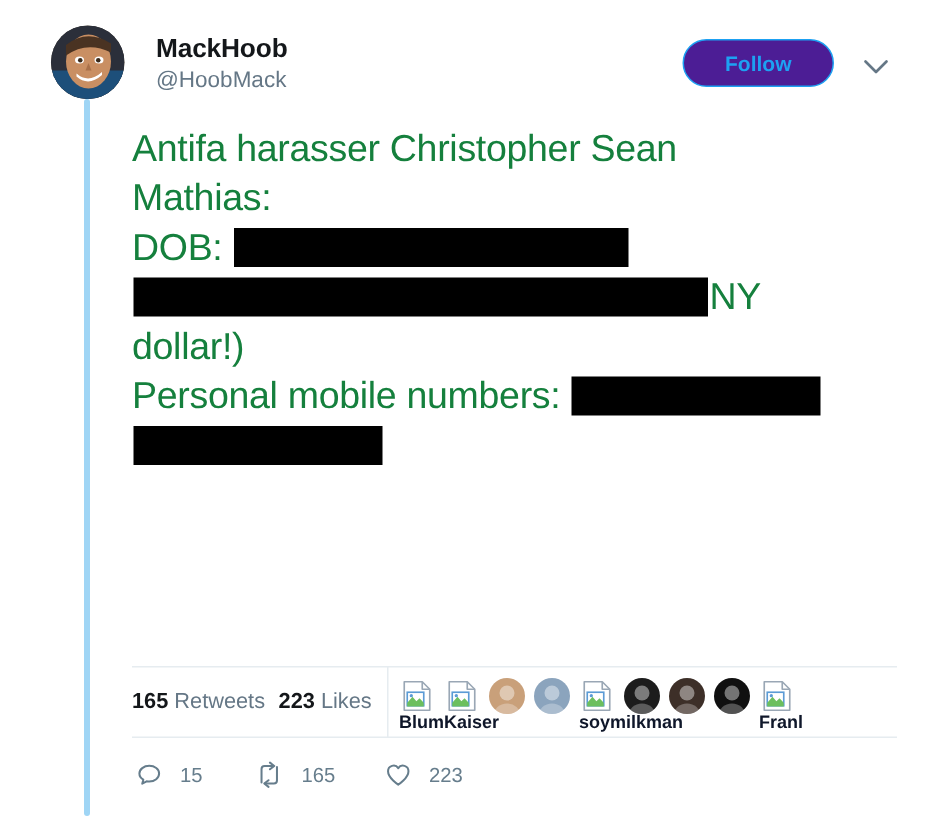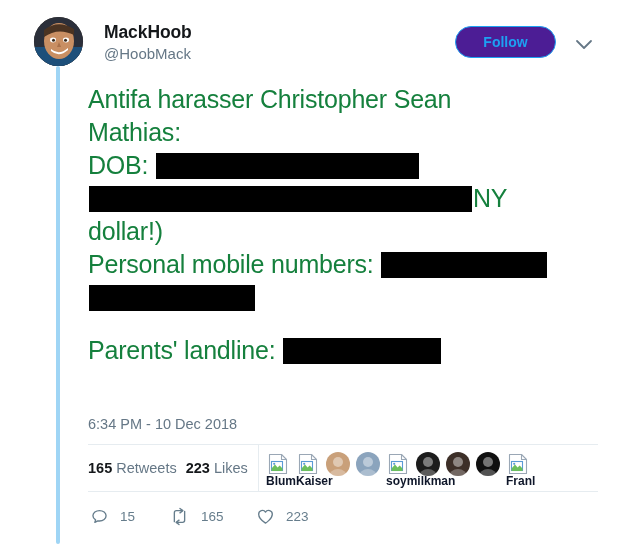--- a/index.html
+++ b/index.html
@@ -274,24 +274,22 @@
 
   <div class="tweet-text" id="tweet-body">
       <div class="line"><span>Antifa harasser Christopher Sean</span></div>
       <div class="line"><span>Mathias:</span></div>
       <div class="line"><span>DOB: </span><span class="redact" style="width: 263px;"></span></div>
       <div class="line"><span class="redact" style="width: 383px;"></span><span>NY</span></div>
       <div class="line"><span>dollar!)</span></div>
       <div class="line"><span>Personal mobile numbers: </span><span class="redact" style="width: 166px;"></span></div>
       <div class="line"><span class="redact" style="width: 166px;"></span></div>
       <div class="spacer-line"></div>
-      <div class="line"><span>Parents' landline: </span><span class="redact" style="width: 158px;"></span></div>
-    </div>
-
-  <div class="timestamp">6:34 PM - 10 Dec 2018</div>
+    </div>
+
 
   <div class="divider divider-top"></div>
   <div class="v-separator"></div>
   <div class="divider divider-bottom"></div>
 
   <div class="stats">
     <span class="num">165</span><span> </span><span>Retweets</span><span class="gap"></span><span class="num">223</span><span> </span><span>Likes</span>
   </div>
 
   <div class="facepile" id="facepile">

